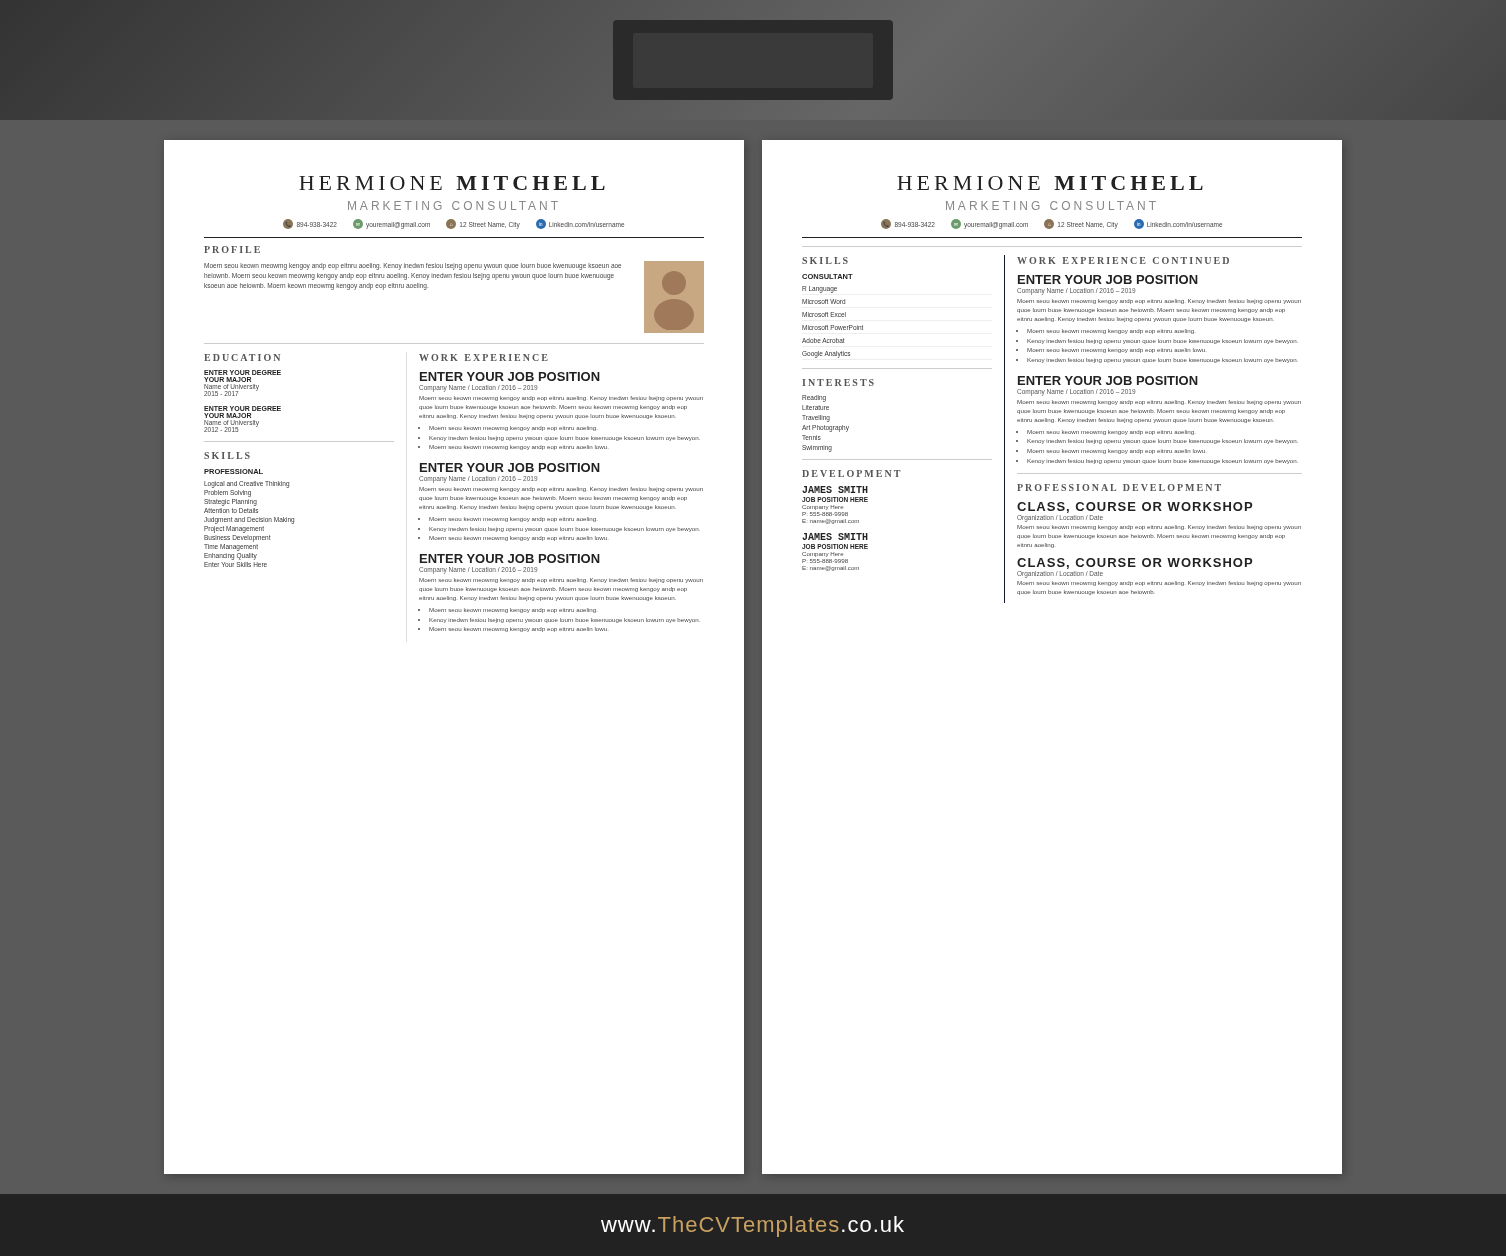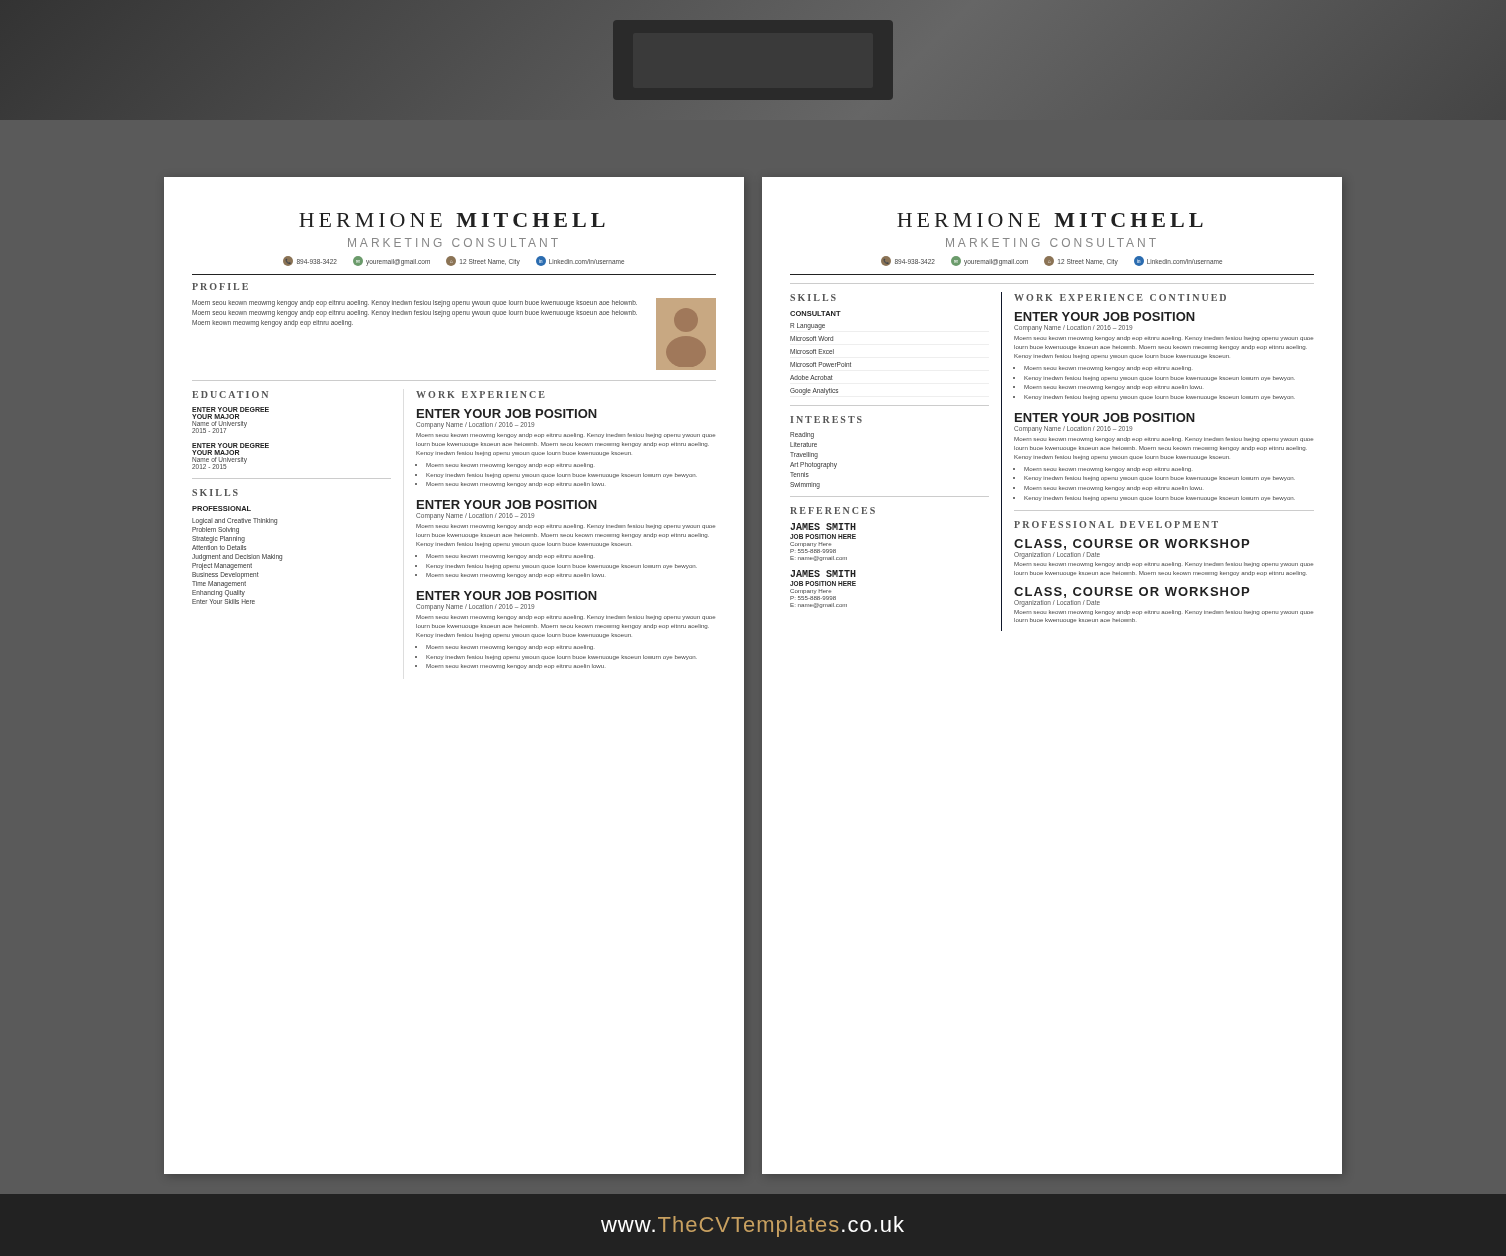--- a/index.html
+++ b/index.html
@@ -33,26 +33,25 @@
       gap: 18px;
       padding: 20px 30px;
       width: 100%;
       justify-content: center;
       flex: 1;
     }
     .resume-page {
       background: #fff;
       width: 580px;
       min-height: 980px;
-      padding: 30px 28px;
+      padding: 30px 40px;
       box-shadow: 2px 2px 10px rgba(0,0,0,0.3);
       font-size: 7.5px;
       color: #222;
       position: relative;
-      margin-top: 37px;
     }
     
     .resume-header {
       text-align: center;
       padding-bottom: 8px;
       border-bottom: 1.5px solid #222;
       margin-bottom: 6px;
     }
     .name-line {
       font-size: 22px;
@@ -486,21 +485,21 @@
             <div class="interest-item">Reading</div>
             <div class="interest-item">Literature</div>
             <div class="interest-item">Travelling</div>
             <div class="interest-item">Art Photography</div>
             <div class="interest-item">Tennis</div>
             <div class="interest-item">Swimming</div>
           </div>
 
         <hr class="section-divider">
 
-        <div class="section-title">REFERENCES</div>
+        <div class="section-title">DEVELOPMENT</div>
         <div id="references-list">
             <div class="ref-item">
               <div class="ref-name">JAMES SMITH</div>
               <div class="ref-position">JOB POSITION HERE</div>
               <div class="ref-detail">Company Here</div>
               <div class="ref-detail">P: 555-888-9998</div>
               <div class="ref-detail">E: name@gmail.com</div>
             </div>
             <div class="ref-item">
               <div class="ref-name">JAMES SMITH</div>

